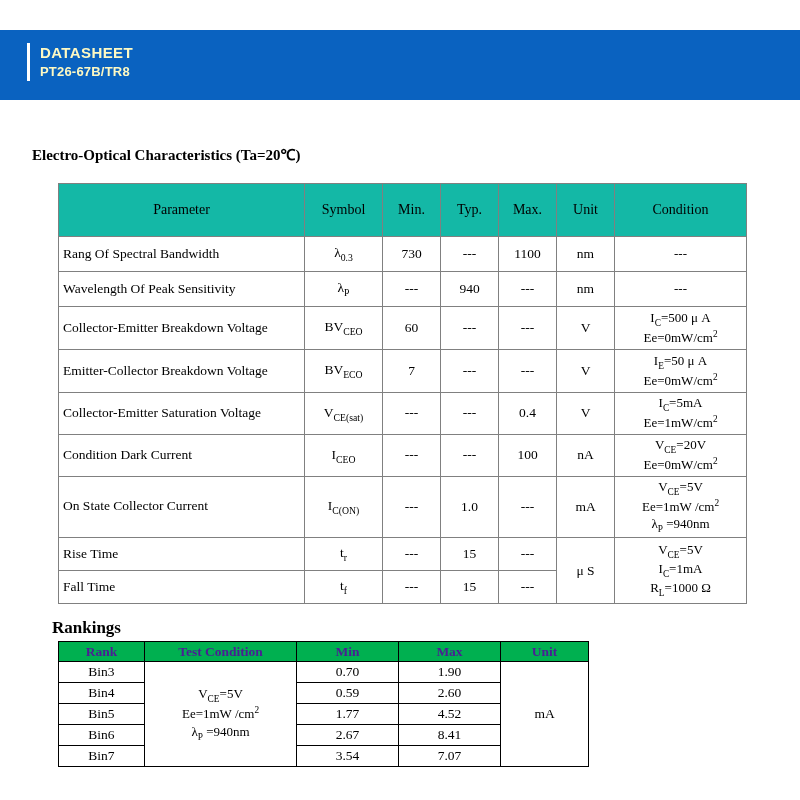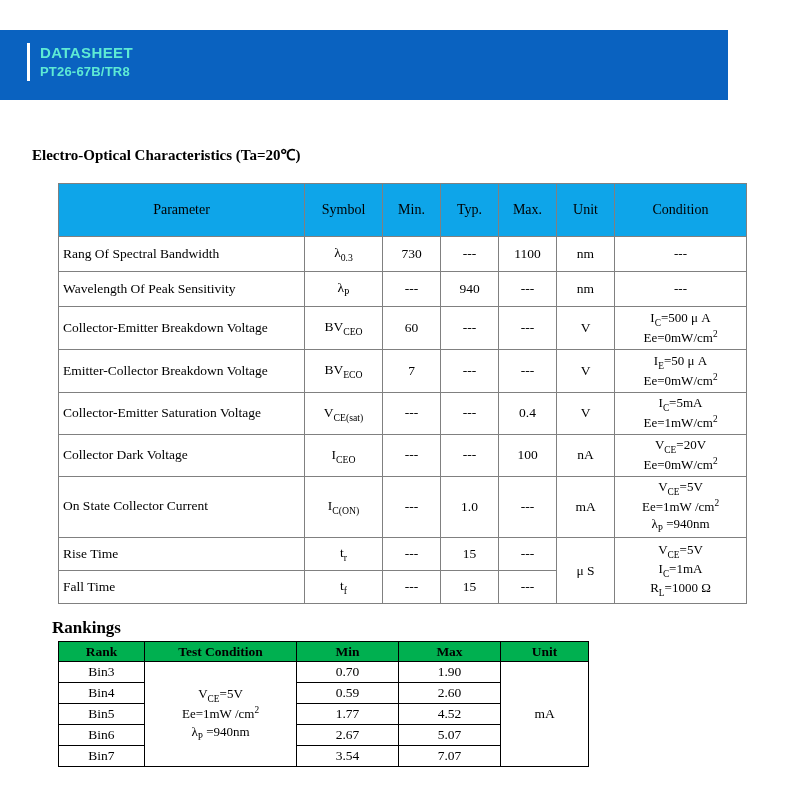--- a/index.html
+++ b/index.html
@@ -14,24 +14,24 @@
     color: #000000;
     position: relative;
     overflow: hidden;
   }
 
   
   .banner {
     position: absolute;
     left: 0;
     top: 30px;
-    width: 728px;
+    width: 800px;
     height: 70px;
     background: #0a62c0;
-    color: #5eead4;
+    color: #fef9c3;
     box-sizing: border-box;
   }
   .banner-inner {
     position: absolute;
     left: 27px;
     top: 13px;
     border-left: 3px solid #ffffff;
     padding-left: 10px;
     line-height: 1.35;
   }
@@ -69,21 +69,21 @@
     width: 688px;
     table-layout: fixed;
   }
   .eo-table th, .eo-table td {
     border: 1px solid #808080;
     font-size: 13.5px;
     padding: 2px 4px;
     vertical-align: middle;
   }
   .eo-table thead th {
-    background: #0ea5e9;
+    background: #14b8a6;
     font-weight: normal;
     text-align: center;
     height: 48px;
     font-size: 14px;
   }
   .eo-table td.param {
     text-align: left;
     line-height: 1.25;
   }
   .eo-table td.ctr {
@@ -100,21 +100,21 @@
   
   .rank-table {
     position: absolute;
     left: 58px;
     top: 641px;
     width: 530px;
     table-layout: fixed;
   }
   .rank-table th {
     background: #00b050;
-    color: #000000;
+    color: #4c1d95;
     border: 1px solid #000000;
     font-size: 13.5px;
     font-weight: bold;
     text-align: center;
     height: 19px;
     padding: 0;
   }
   .rank-table td {
     border: 1px solid #000000;
     font-size: 13.5px;
@@ -224,21 +224,21 @@
       <td class="ctr">---</td>
       <td class="ctr">---</td>
       <td class="ctr">0.4</td>
       <td class="ctr">V</td>
       <td class="cond">
         I<span class="sub">C</span>=5mA<br>Ee=1mW/cm<span class="sup">2</span>
       </td>
     </tr>
 
     <tr style="height:42px">
-      <td class="param">Collector Dark Voltage</td>
+      <td class="param">Condition Dark Current</td>
       <td class="ctr">
         <span>I</span><span class="sub">CEO</span>
       </td>
       <td class="ctr">---</td>
       <td class="ctr">---</td>
       <td class="ctr">100</td>
       <td class="ctr">nA</td>
       <td class="cond">
         V<span class="sub">CE</span>=20V<br>Ee=0mW/cm<span class="sup">2</span>
       </td>
@@ -317,21 +317,21 @@
       <td>2.60</td>
     </tr>
     <tr>
       <td>Bin5</td>
       <td>1.77</td>
       <td>4.52</td>
     </tr>
     <tr>
       <td>Bin6</td>
       <td>2.67</td>
-      <td>5.07</td>
+      <td>8.41</td>
     </tr>
     <tr>
       <td>Bin7</td>
       <td>3.54</td>
       <td>7.07</td>
     </tr>
   </tbody>
 </table>
 
 </body></html>

